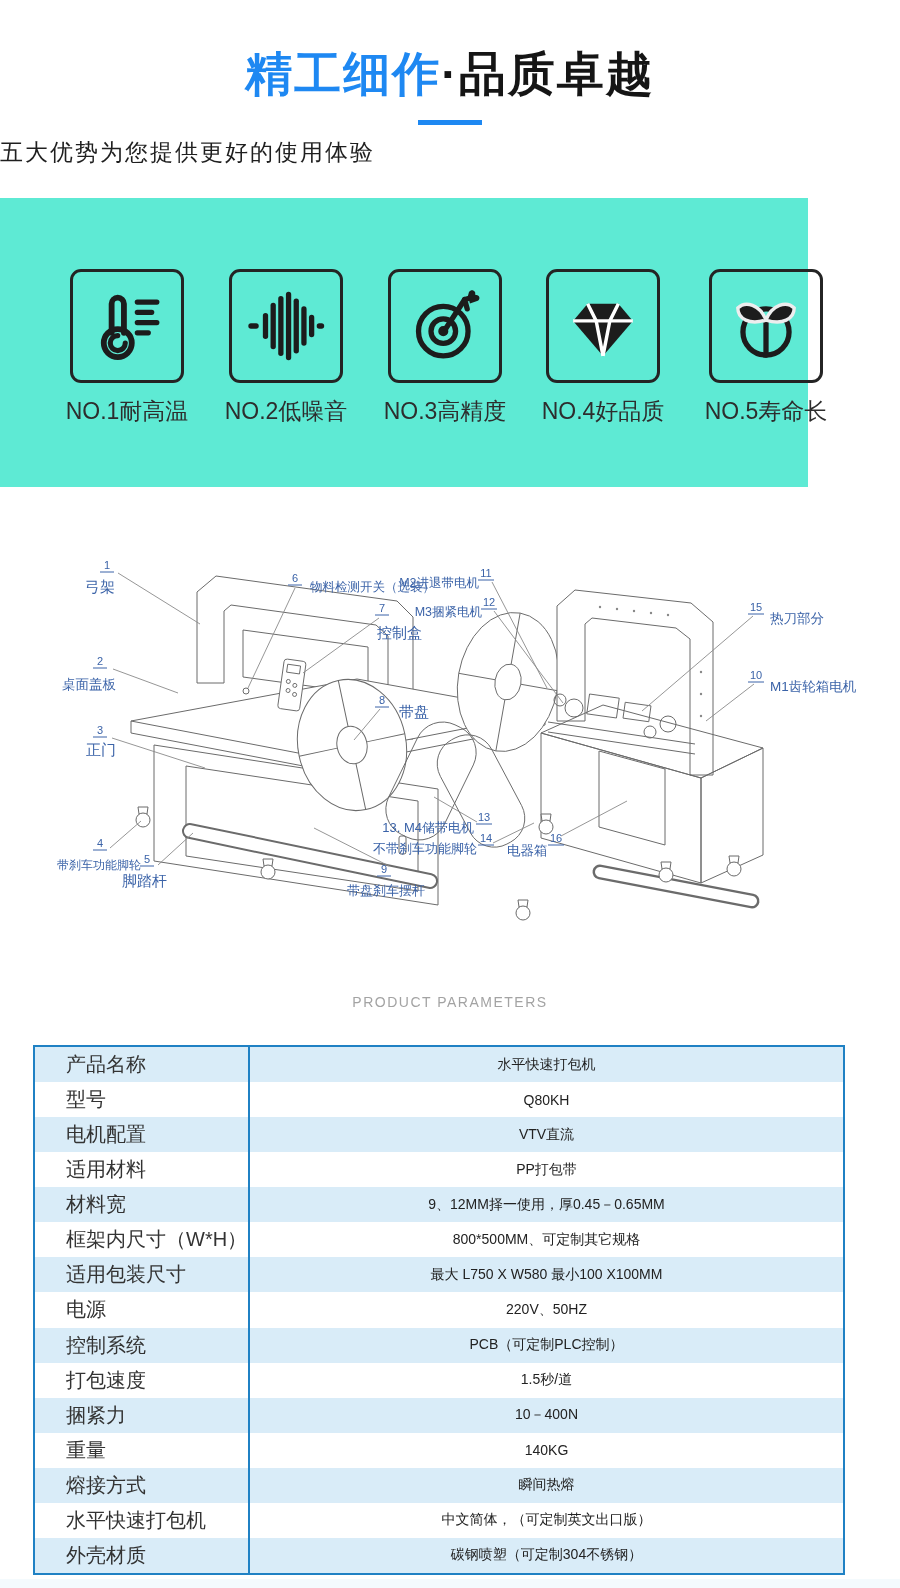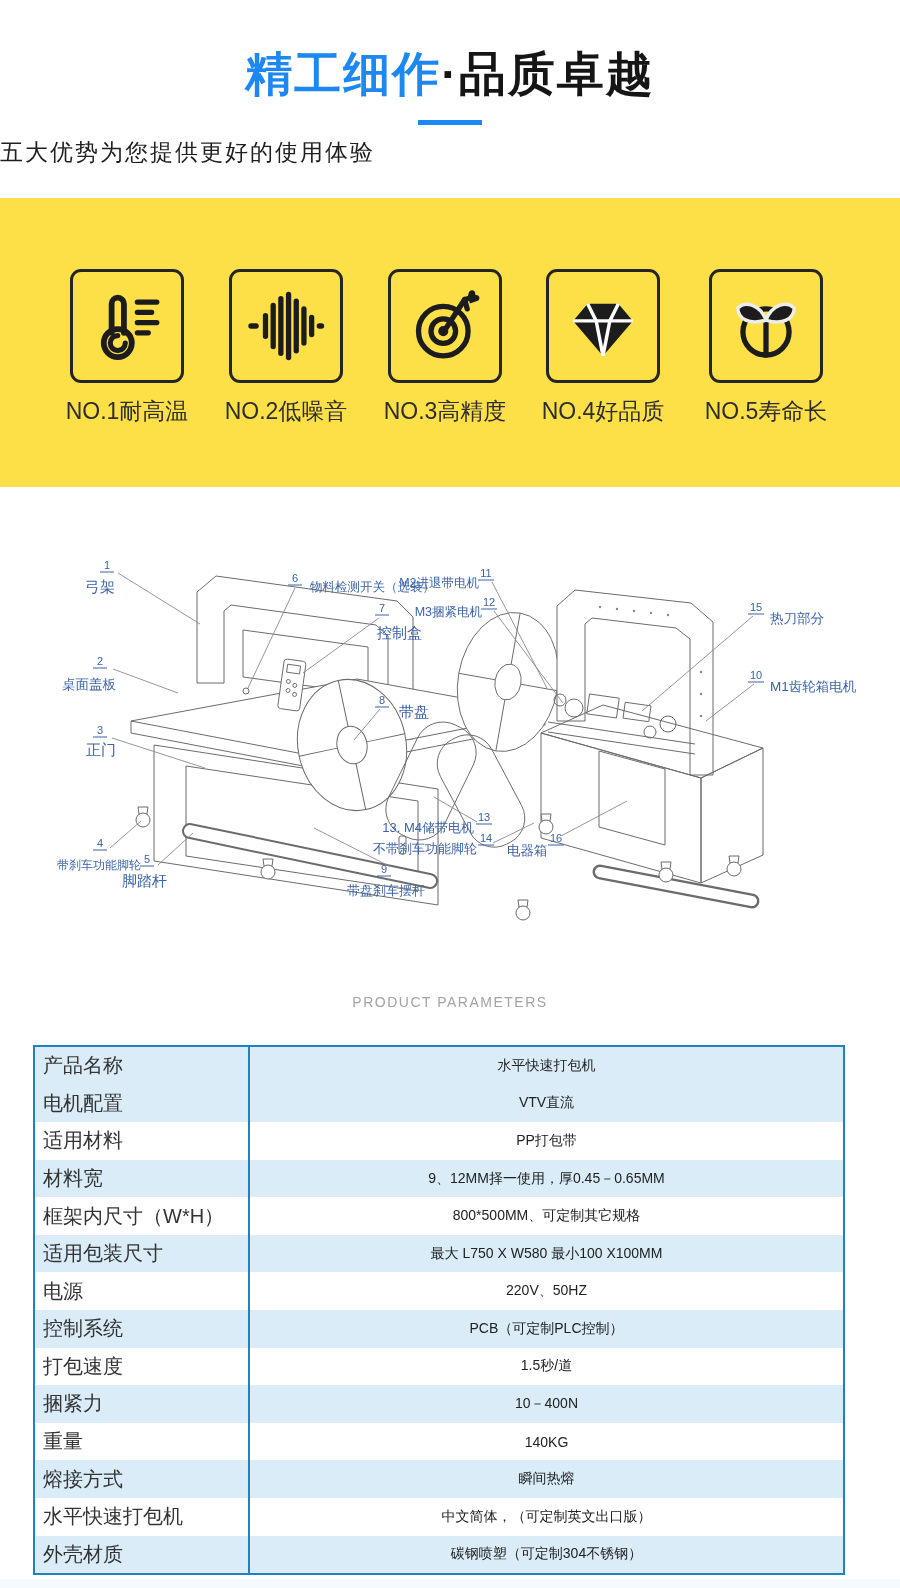--- a/index.html
+++ b/index.html
@@ -7,21 +7,21 @@
         font-family:"Liberation Sans",sans-serif;margin-top:32px;}
   
   .hdr{position:absolute;top:14px;left:0;width:900px;text-align:center;
        font-size:47px;font-weight:800;letter-spacing:2px;line-height:1.2;white-space:nowrap;}
   .hdr .hl{color:#1e88f2;}
   .hdr .rest{color:#151515;}
   .hdr-underline{position:absolute;left:418px;top:88px;width:64px;height:5px;background:#1e88f2;}
   .subtitle{position:absolute;top:105px;left:0;width:900px;text-align:left;
             font-size:23px;color:#1f1f1f;letter-spacing:2px;}
   
-  .band{position:absolute;top:166px;left:0;width:900px;height:289px;background:#fde047;}
+  .band{position:absolute;top:166px;left:0;width:808px;height:289px;background:#5eead4;}
   .card{position:absolute;top:71px;width:114px;height:114px;border:3px solid #242424;
         border-radius:11px;box-sizing:border-box;display:flex;align-items:center;justify-content:center;}
   .card svg{width:82px;height:82px;}
   .card-label{position:absolute;top:198px;width:170px;text-align:center;
               font-size:23px;color:#2d2d2d;white-space:nowrap;}
   
   .diagram{position:absolute;top:455px;left:0;width:900px;height:435px;}
   .diagram path,.diagram rect,.diagram ellipse,.diagram circle,.diagram line{vector-effect:non-scaling-stroke;}
   .mline{fill:none;stroke:#6b6b6b;stroke-width:1;}
   .mfill{fill:#ffffff;stroke:#6b6b6b;stroke-width:1;}
@@ -32,21 +32,21 @@
   
   .ptitle{position:absolute;top:905px;left:0;width:900px;text-align:center;
           font-size:45px;font-weight:700;color:#111;letter-spacing:5px;}
   .psub{position:absolute;top:962px;left:0;width:900px;text-align:center;
         font-size:14px;color:#a3a3a3;letter-spacing:1.5px;}
   .ptable{position:absolute;left:33px;top:1013px;width:812px;height:530px;
           border:2px solid #1f81c4;box-sizing:border-box;display:flex;flex-direction:column;}
   .trow{flex:1;display:flex;align-items:stretch;}
   .trow.alt{background:#d9ecf8;}
   .tlabel{width:215px;border-right:2px solid #1f81c4;box-sizing:border-box;
-          display:flex;align-items:center;padding-left:8px;font-size:20px;color:#333;}
+          display:flex;align-items:center;padding-left:31px;font-size:20px;color:#333;}
   .tvalue{flex:1;display:flex;align-items:center;justify-content:center;
           font-size:14px;color:#222;text-align:center;}
   .bottom-strip{position:absolute;left:0;top:1547px;width:900px;height:41px;background:#f4fafd;}
 </style>
 </head>
 <body>
 
 <div id="page">
 
   <div class="hdr"><span class="hl">精工细作</span><span class="rest">·品质卓越</span></div>
@@ -279,20 +279,24 @@
     </g>
   </svg>
 
   <div class="psub">PRODUCT PARAMETERS</div>
 
   <div class="ptable">
     <div class="trow alt">
         <div class="tlabel">产品名称</div>
         <div class="tvalue">水平快速打包机</div>
       </div>
+    <div class="trow">
+        <div class="tlabel">型号</div>
+        <div class="tvalue">Q80KH</div>
+      </div>
     <div class="trow alt">
         <div class="tlabel">电机配置</div>
         <div class="tvalue">VTV直流</div>
       </div>
     <div class="trow">
         <div class="tlabel">适用材料</div>
         <div class="tvalue">PP打包带</div>
       </div>
     <div class="trow alt">
         <div class="tlabel">材料宽</div>

